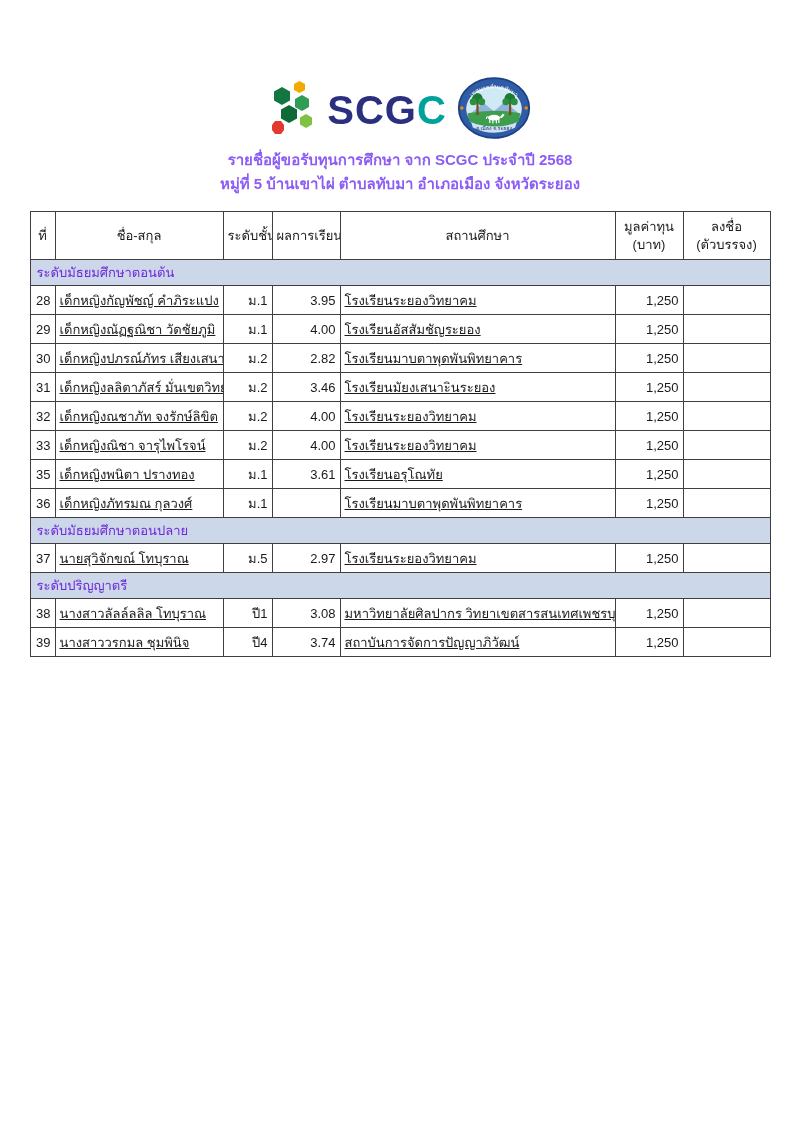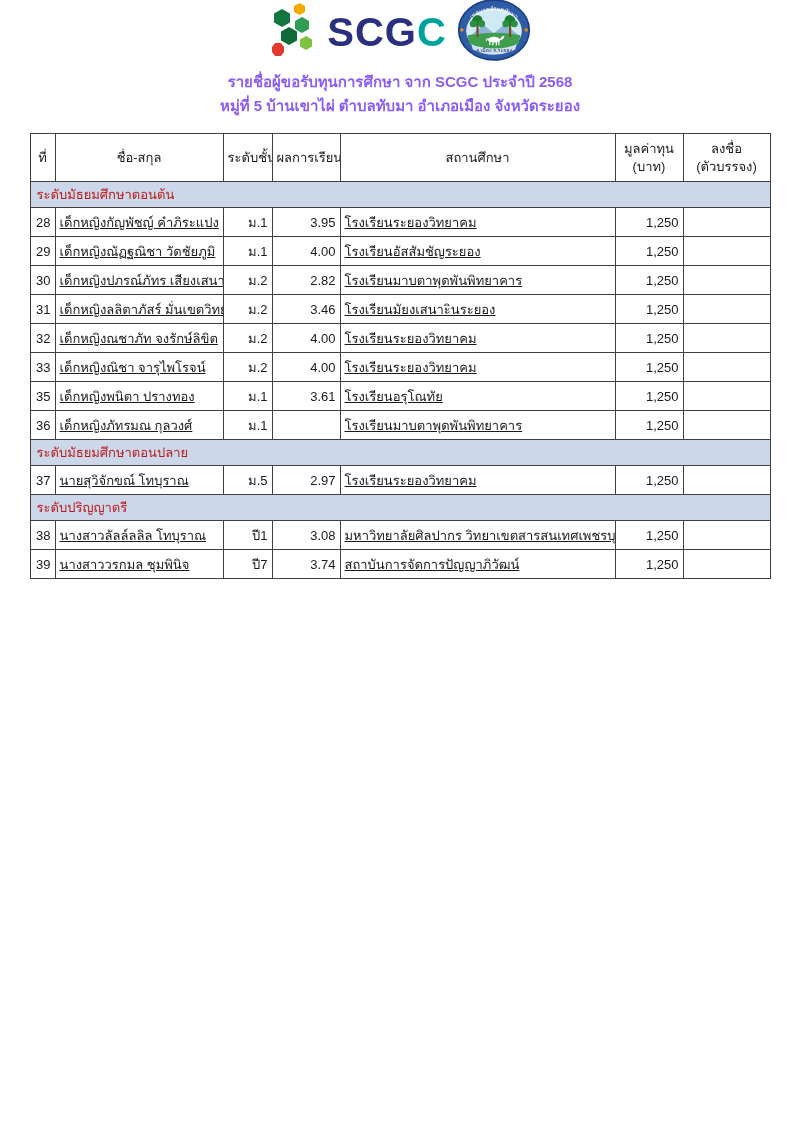--- a/index.html
+++ b/index.html
@@ -5,20 +5,21 @@
   html,body{margin:0;padding:0;background:#ffffff;}
   .page{
     position:relative;
     width:800px;height:1132px;
     background:#ffffff;
     font-family:"Liberation Sans", sans-serif;
     color:#1a1a1a;
     overflow:hidden;
   }
   .logo-row{
+    padding-top:78px;
     display:flex;
     justify-content:center;
     align-items:center;
     gap:10px;
     height:64px;
     box-sizing:content-box;
   }
   .scgc-logo{display:flex;align-items:center;gap:6px;}
   .scgc-wordmark{
     font-size:40px;font-weight:bold;letter-spacing:1px;
@@ -37,21 +38,21 @@
   }
   table.main th, table.main td{
     border:1px solid #3f3f3f;
     padding:0 4px;
     overflow:hidden;
     white-space:nowrap;
   }
   thead tr{height:48px;}
   th{font-weight:normal;text-align:center;line-height:1.35;}
   tr.section-row{height:26px;background:#cdd7ea;}
-  tr.section-row td{text-align:left;padding-left:6px;font-size:13px;color:#b91c1c;}
+  tr.section-row td{text-align:left;padding-left:6px;font-size:13px;color:#6d28d9;}
   tr.data-row{height:29px;background:#ffffff;}
   td.col-no, td.col-grade, td.col-gpa, td.col-amount{text-align:right;}
   td.col-name, td.col-school{text-align:left;text-decoration:underline;}
   td.col-sign{background:#ffffff;}
 </style>
 </head>
 <body>
 
 <div class="page">
 
@@ -253,21 +254,21 @@
           <td class="col-name">นางสาวลัลล์ลลิล โทบุราณ</td>
           <td class="col-grade">ปี1</td>
           <td class="col-gpa">3.08</td>
           <td class="col-school">มหาวิทยาลัยศิลปากร วิทยาเขตสารสนเทศเพชรบุรี</td>
           <td class="col-amount">1,250</td>
           <td class="col-sign"></td>
         </tr>
         <tr class="data-row">
           <td class="col-no">39</td>
           <td class="col-name">นางสาววรกมล ชุมพินิจ</td>
-          <td class="col-grade">ปี7</td>
+          <td class="col-grade">ปี4</td>
           <td class="col-gpa">3.74</td>
           <td class="col-school">สถาบันการจัดการปัญญาภิวัฒน์</td>
           <td class="col-amount">1,250</td>
           <td class="col-sign"></td>
         </tr>
       </tbody>
   </table>
 
 </div>
 

